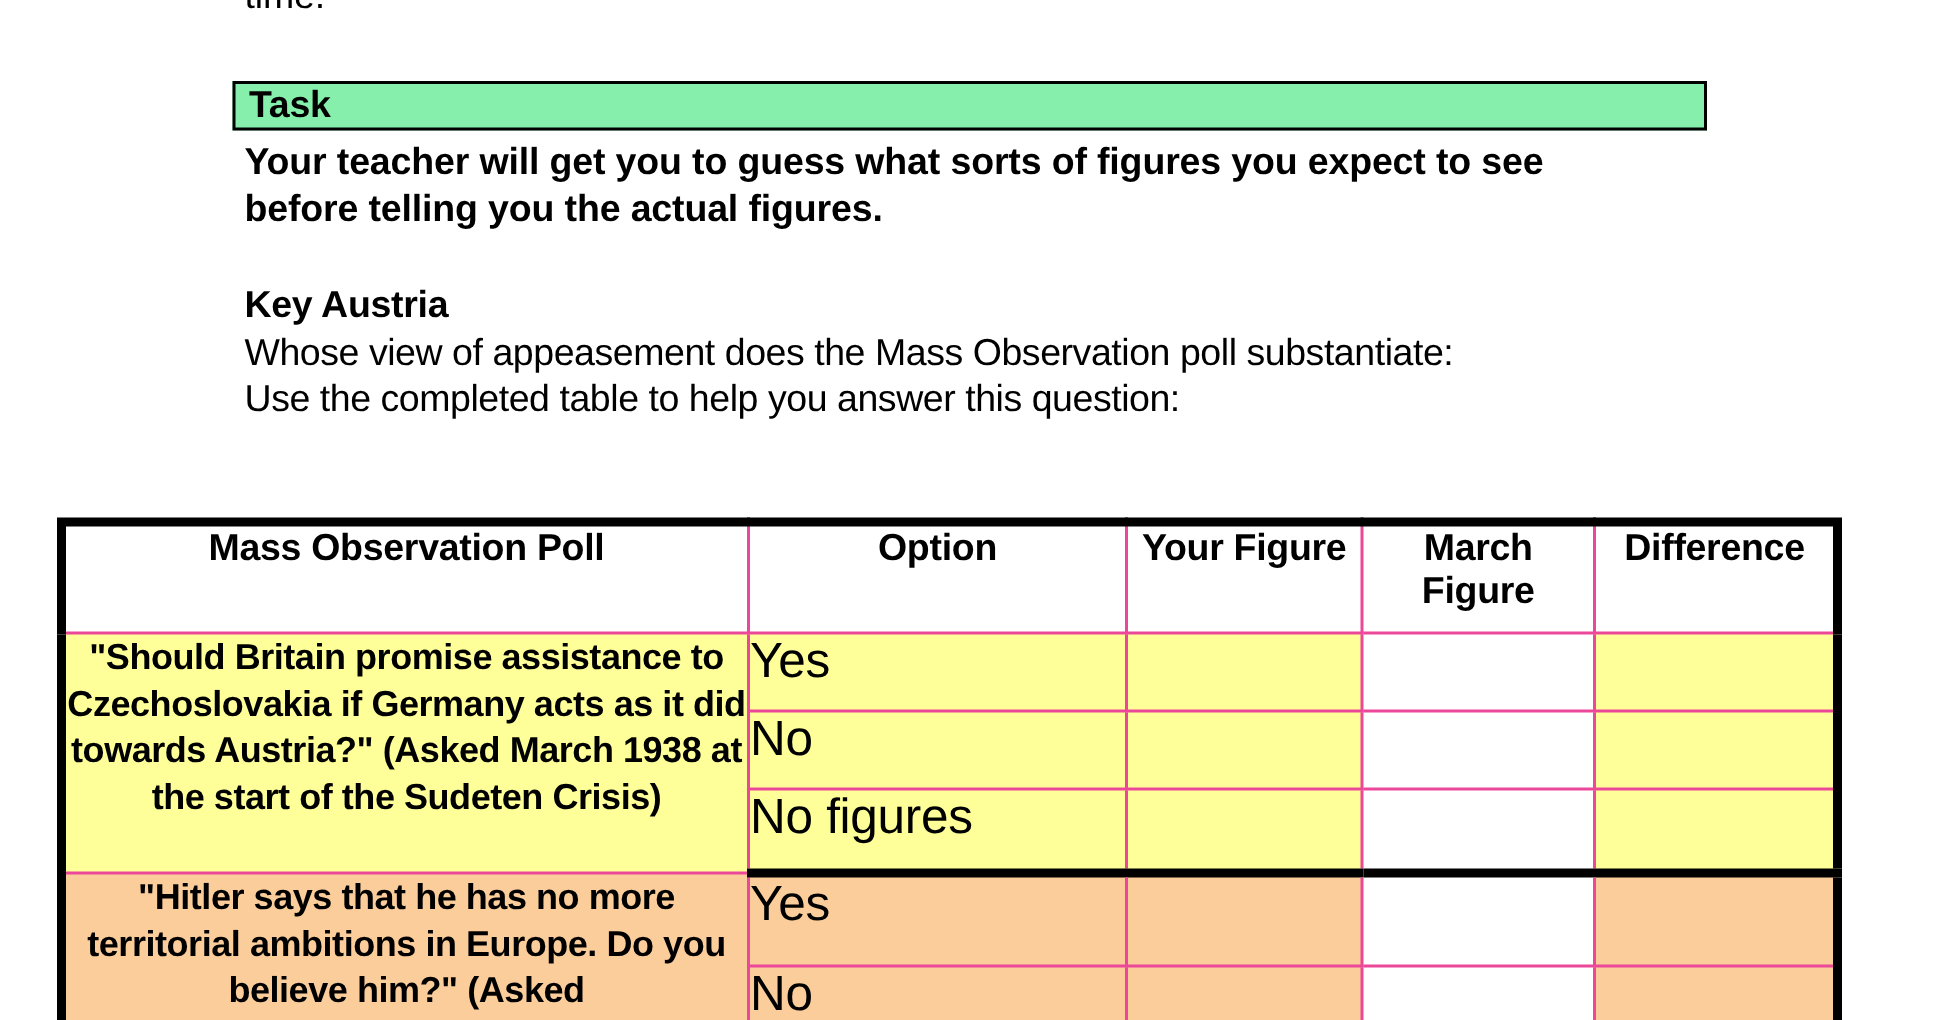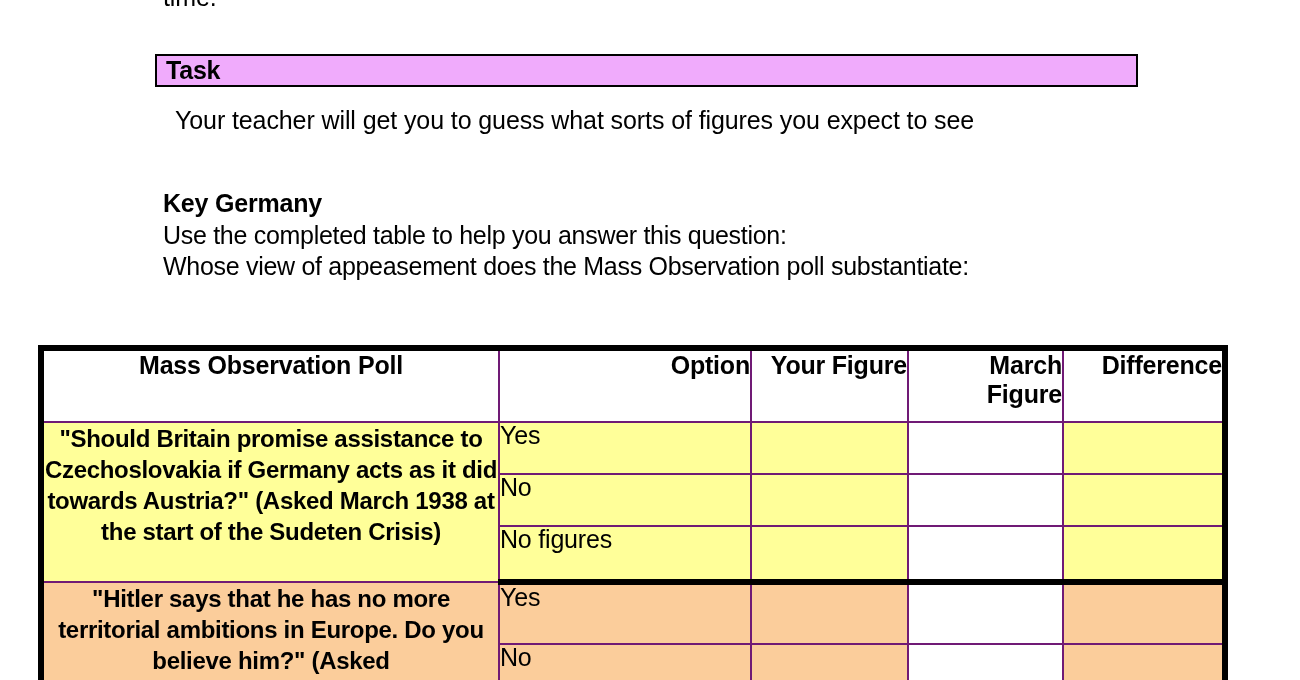--- a/index.html
+++ b/index.html
@@ -30,45 +30,46 @@
     letter-spacing: -0.1px;
   }
 
   
   .task-banner {
     position: absolute;
     left: 155px;
     top: 54px;
     width: 983px;
     height: 33px;
-    background: #f0abfc;
+    background: #86efac;
     border: 2px solid #000000;
     box-sizing: border-box;
     display: flex;
     align-items: center;
   }
   .task-banner .label {
     font-size: 25px;
     font-weight: bold;
     padding-left: 9px;
     line-height: 1;
     letter-spacing: -0.2px;
   }
 
   .task-body {
     position: absolute;
     left: 163px;
     top: 93px;
     width: 1000px;
   }
   .task-body p {
-    margin: 12px;
+    margin: 0;
     font-size: 25px;
     line-height: 31px;
     letter-spacing: -0.1px;
+    font-weight: bold;
   }
 
   
   .key-question {
     position: absolute;
     left: 163px;
     top: 188px;
     width: 1010px;
   }
   .key-question h2 {
@@ -93,35 +94,35 @@
     width: 1184px;
   }
   table.poll-table {
     border-collapse: collapse;
     table-layout: fixed;
     width: 1184px;
     border: 6px solid #000000;
   }
   table.poll-table td,
   table.poll-table th {
-    border: 2px solid #701a75;
+    border: 2px solid #ec4899;
     padding: 0;
     vertical-align: top;
     box-sizing: border-box;
   }
 
   
   thead th {
     background: #ffffff;
     height: 74px;
     font-size: 25px;
     font-weight: bold;
     line-height: 29px;
     padding: 6px 8px 0 8px;
-    text-align: right;
+    text-align: center;
     letter-spacing: -0.2px;
   }
   thead th.hdr-poll {
     text-align: center;
     border-left: 6px solid #000000;
   }
   thead th.hdr-diff {
     border-right: 6px solid #000000;
   }
   thead tr { }
@@ -132,21 +133,21 @@
     font-size: 24px;
     font-weight: bold;
     line-height: 31px;
     text-align: center;
     padding: 3px 6px 3px 6px;
     letter-spacing: -0.3px;
     border-left: 6px solid #000000;
     border-right: 4px solid #000000;
   }
   td.opt-cell {
-    font-size: 25px;
+    font-size: 33px;
     line-height: 1;
     padding: 7px 0 0 9px;
     letter-spacing: -0.2px;
   }
   td.blank-cell { }
   td.last-col { border-right: 6px solid #000000; }
 
   
   tr.band-yellow td { background: #ffff99; }
   tr.band-orange td { background: #fbcd9b; }
@@ -161,26 +162,27 @@
 <div class="prose">
   <p>time.</p>
 </div>
 
 <div class="task-banner">
   <span class="label">Task</span>
 </div>
 
 <div class="task-body">
   <p>Your teacher will get you to guess what sorts of figures you expect to see</p>
+  <p>before telling you the actual figures.</p>
 </div>
 
 <div class="key-question">
-  <h2>Key Germany</h2>
+  <h2>Key Austria</h2>
+  <p>Whose view of appeasement does the Mass Observation poll substantiate:</p>
   <p>Use the completed table to help you answer this question:</p>
-  <p>Whose view of appeasement does the Mass Observation poll substantiate:</p>
 </div>
 
 <div class="poll-table-wrap">
   <table class="poll-table">
     <colgroup>
       <col style="width:458px">
       <col style="width:252px">
       <col style="width:157px">
       <col style="width:155px">
       <col style="width:162px">

